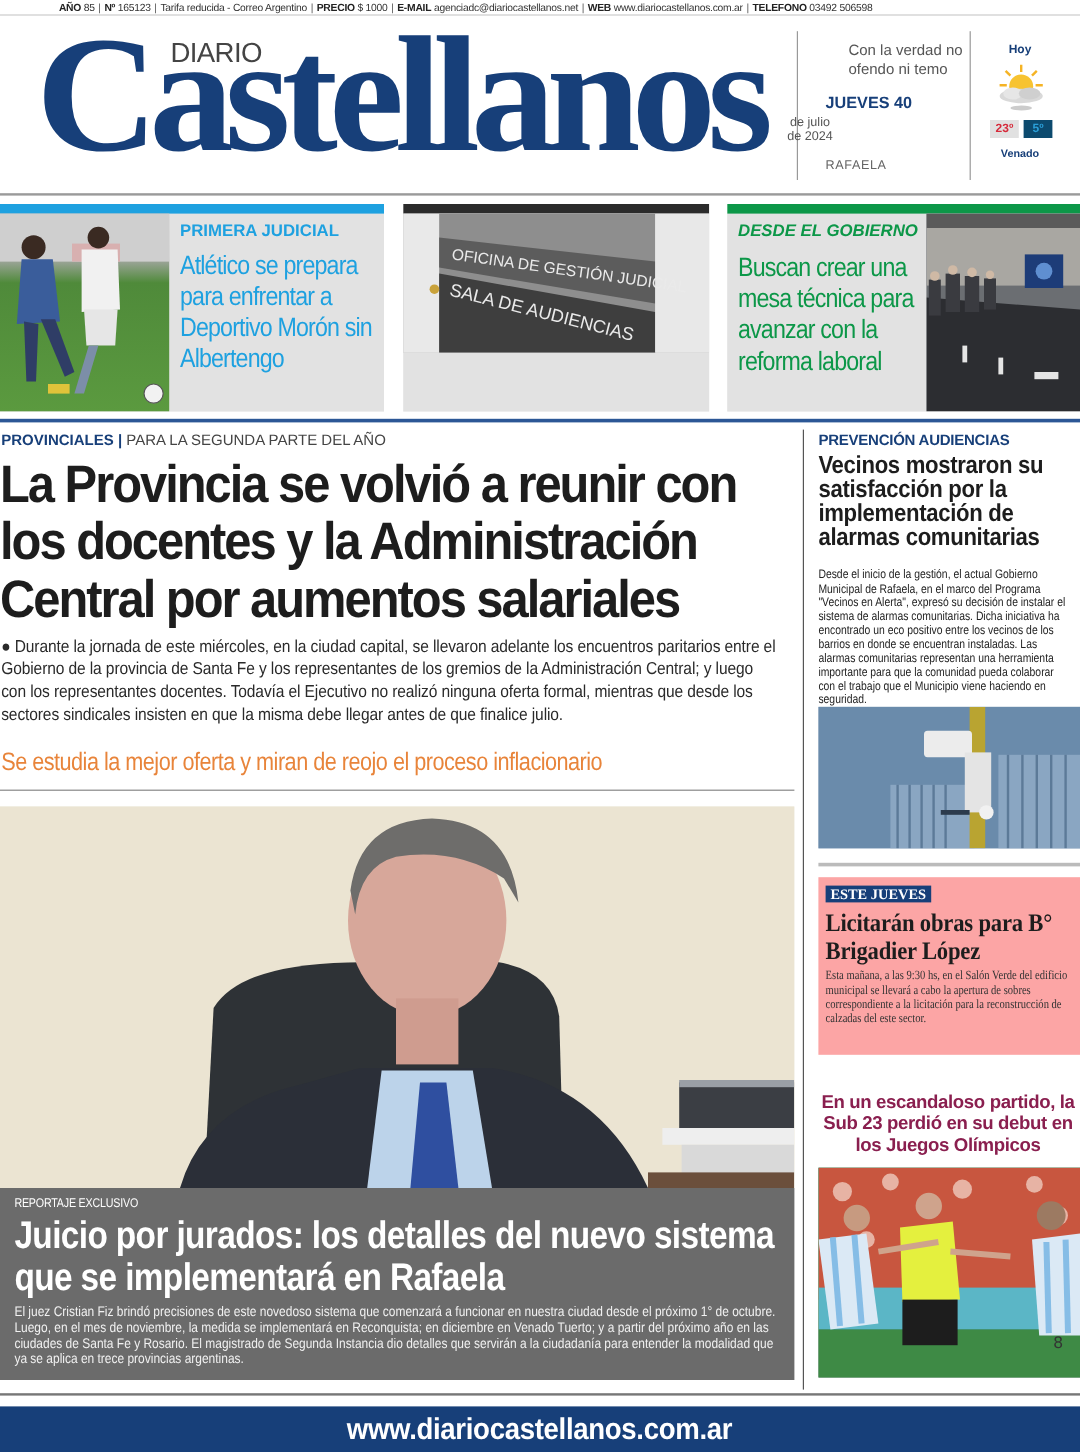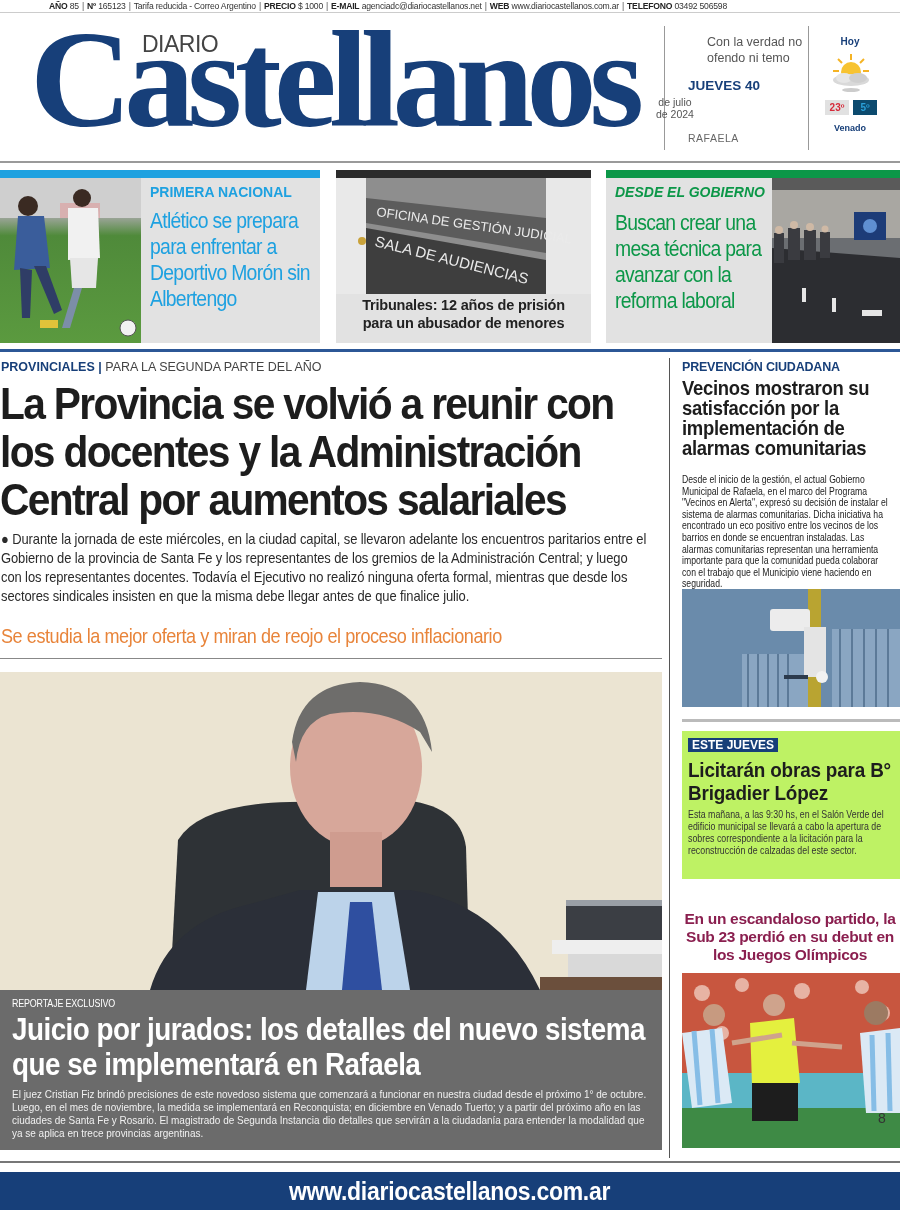--- a/index.html
+++ b/index.html
@@ -53,21 +53,21 @@
   .judge-title { position: absolute; left: 12px; top: 22px; width: 730px; font-weight: bold; font-size: 32px; line-height: 35px; letter-spacing: -0.6px; transform: scaleX(0.87); transform-origin: left top; }
   .judge-body { position: absolute; left: 12px; top: 97px; width: 740px; font-size: 11.6px; line-height: 13px; transform: scaleX(0.86); transform-origin: left top; color: #f1f1f1; }
 
   
   .side-kicker { position: absolute; left: 682px; top: 360px; font-size: 12.5px; font-weight: bold; color: #173f79; letter-spacing: -0.2px; }
   .side-title { position: absolute; left: 682px; top: 378px; width: 240px; font-weight: bold; font-size: 20.5px; line-height: 20px; color: #1d1d1d; letter-spacing: -0.3px; transform: scaleX(0.9); transform-origin: left top; }
   .side-body { position: absolute; left: 682px; top: 474px; width: 250px; font-size: 10.3px; line-height: 11.6px; color: #222; transform: scaleX(0.84); transform-origin: left top; }
   .alarm-photo { position: absolute; left: 682px; top: 589px; width: 218px; height: 118px; overflow: hidden; background: #6f8fae; }
   .side-rule { position: absolute; left: 682px; top: 719px; width: 218px; height: 3px; background: #bbb; }
 
-  .jueves-box { position: absolute; left: 682px; top: 731px; width: 218px; height: 148px; background: #bef264; }
+  .jueves-box { position: absolute; left: 682px; top: 731px; width: 218px; height: 148px; background: #fca5a5; font-family: Liberation Serif, serif; }
   .jueves-tag { position: absolute; left: 6px; top: 7px; height: 14px; padding: 0 4px; background: #173f79; color: #fff; font-size: 12px; font-weight: bold; line-height: 14px; }
   .jueves-title { position: absolute; left: 6px; top: 27px; width: 250px; font-weight: bold; font-size: 21px; line-height: 23px; color: #1d1d1d; transform: scaleX(0.9); transform-origin: left top; letter-spacing: -0.2px; }
   .jueves-body { position: absolute; left: 6px; top: 77px; width: 250px; font-size: 10.5px; line-height: 12px; color: #333; transform: scaleX(0.84); transform-origin: left top; }
 
   .sub23-title { position: absolute; left: 678px; top: 910px; width: 224px; text-align: center; font-weight: bold; font-size: 15.5px; line-height: 18px; color: #8a1f4f; letter-spacing: -0.3px; }
   .sub23-photo { position: absolute; left: 682px; top: 973px; width: 218px; height: 175px; overflow: hidden; background: #2e6e3e; }
 
   
   .footer-rule { position: absolute; left: 0; top: 1161px; width: 900px; height: 2px; background: #777; }
   .footer { position: absolute; left: 0; top: 1172px; width: 900px; height: 38px; background: #173f79; color: #fff; text-align: center; font-weight: bold; font-size: 25px; line-height: 38px; letter-spacing: -0.3px; }
@@ -125,42 +125,38 @@
       <path d="M20 90 L32 92 L30 140 L22 140 Z" fill="#2f3d66"></path>
       <path d="M34 88 L46 88 L62 132 L54 136 Z" fill="#2f3d66"></path>
       <circle cx="82" cy="20" r="9" fill="#3a2a22"></circle>
       <path d="M68 30 L98 30 L100 80 L68 82 Z" fill="#f1f1f1"></path>
       <path d="M70 80 L98 80 L96 110 L72 110 Z" fill="#e6e6e6"></path>
       <path d="M74 110 L82 110 L70 150 L62 150 Z" fill="#7c8ea8"></path>
       <circle cx="128" cy="150" r="8" fill="#f2f2f2" stroke="#555"></circle>
       <rect x="40" y="142" width="18" height="8" fill="#e0c33a"></rect>
     </svg>
   </div>
-  <div style="position:absolute; left:150px; top:14px;" class="kicker"><span style="color:#1ea1e0;">PRIMERA NACIONAL</span></div>
+  <div style="position:absolute; left:150px; top:14px;" class="kicker"><span style="color:#1ea1e0;">PRIMERA JUDICIAL</span></div>
   <div style="position:absolute; left:150px; top:38px; color:#1ea1e0;" class="teaser-title">Atlético se prepara para enfrentar a Deportivo Morón sin Albertengo</div>
 </div>
 
 <div class="teaser" style="left:336px; width:255px;">
   <div class="topbar" style="background:#2b2b2b;"></div>
   <div class="photo" style="left:0; top:8px; width:255px; height:116px; background:#cfcfcf;">
     <svg width="255" height="116" viewBox="0 0 255 116">
       <rect x="0" y="0" width="255" height="116" fill="#d6d6d6"></rect>
       <rect x="0" y="0" width="30" height="116" fill="#e9e9e9"></rect>
       <rect x="30" y="0" width="180" height="116" fill="#8e8e8e"></rect>
       <polygon points="30,20 210,40 210,75 30,45" fill="#5c5c5c"></polygon>
       <polygon points="30,50 210,82 210,116 30,116" fill="#3e3e3e"></polygon>
       <rect x="210" y="0" width="45" height="116" fill="#e8e8e8"></rect>
       <circle cx="26" cy="63" r="4" fill="#c9a23a"></circle>
       <text x="40" y="38" fill="#eaeaea" font-size="13" font-family="Liberation Sans, sans-serif" transform="rotate(8 40 38)">OFICINA DE GESTIÓN JUDICIAL</text>
       <text x="38" y="68" fill="#eaeaea" font-size="15" font-family="Liberation Sans, sans-serif" transform="rotate(14 38 68)">SALA DE AUDIENCIAS</text>
     </svg>
-  </div>
-  <div style="position:absolute; left:0; top:126px; width:255px; text-align:center; font-weight:bold; font-size:14.5px; line-height:18px; color:#222; letter-spacing:-0.2px;">
-    <div>Tribunales: 12 años de prisión</div>
-    <div>para un abusador de menores</div>
   </div>
 </div>
 
 <div class="teaser" style="left:606px; width:294px;">
   <div class="topbar" style="background:#0c9748;"></div>
   <div style="position:absolute; left:9px; top:14px;" class="kicker"><span style="color:#0c9748;font-style:italic;">DESDE EL GOBIERNO</span></div>
   <div style="position:absolute; left:9px; top:40px; color:#0c9748; width:175px;" class="teaser-title">Buscan crear una mesa técnica para avanzar con la reforma laboral</div>
   <div class="photo" style="left:166px; top:8px; width:128px; height:165px; background:#6b6e72;">
     <svg width="128" height="165" viewBox="0 0 128 165">
       <rect x="0" y="0" width="128" height="60" fill="#a9a7a2"></rect>
@@ -214,21 +210,21 @@
     <rect x="568" y="282" width="94" height="26" fill="#d9d9d9"></rect>
     <rect x="540" y="305" width="122" height="13" fill="#6b4f3c"></rect>
   </svg>
 </div>
 <div class="judge-box">
   <div class="judge-kicker">REPORTAJE EXCLUSIVO</div>
   <div class="judge-title">Juicio por jurados: los detalles del nuevo sistema que se implementará en Rafaela</div>
   <div class="judge-body">El juez Cristian Fiz brindó precisiones de este novedoso sistema que comenzará a funcionar en nuestra ciudad desde el próximo 1° de octubre. Luego, en el mes de noviembre, la medida se implementará en Reconquista; en diciembre en Venado Tuerto; y a partir del próximo año en las ciudades de Santa Fe y Rosario. El magistrado de Segunda Instancia dio detalles que servirán a la ciudadanía para entender la modalidad que ya se aplica en trece provincias argentinas.</div>
 </div>
 
-<div class="side-kicker">PREVENCIÓN CIUDADANA</div>
+<div class="side-kicker">PREVENCIÓN AUDIENCIAS</div>
 <div class="side-title">Vecinos mostraron su satisfacción por la implementación de alarmas comunitarias</div>
 <div class="side-body">Desde el inicio de la gestión, el actual Gobierno Municipal de Rafaela, en el marco del Programa "Vecinos en Alerta", expresó su decisión de instalar el sistema de alarmas comunitarias. Dicha iniciativa ha encontrado un eco positivo entre los vecinos de los barrios en donde se encuentran instaladas. Las alarmas comunitarias representan una herramienta importante para que la comunidad pueda colaborar con el trabajo que el Municipio viene haciendo en seguridad.</div>
 <div class="alarm-photo">
   <svg width="218" height="118" viewBox="0 0 218 118">
     <rect x="0" y="0" width="218" height="118" fill="#6a8bab"></rect>
     <g fill="#8aa6c2">
         <rect x="60" y="65" width="70" height="53"></rect>
         <rect x="150" y="40" width="68" height="78"></rect>
       </g>
     <g stroke="#5c7a98" stroke-width="2">

